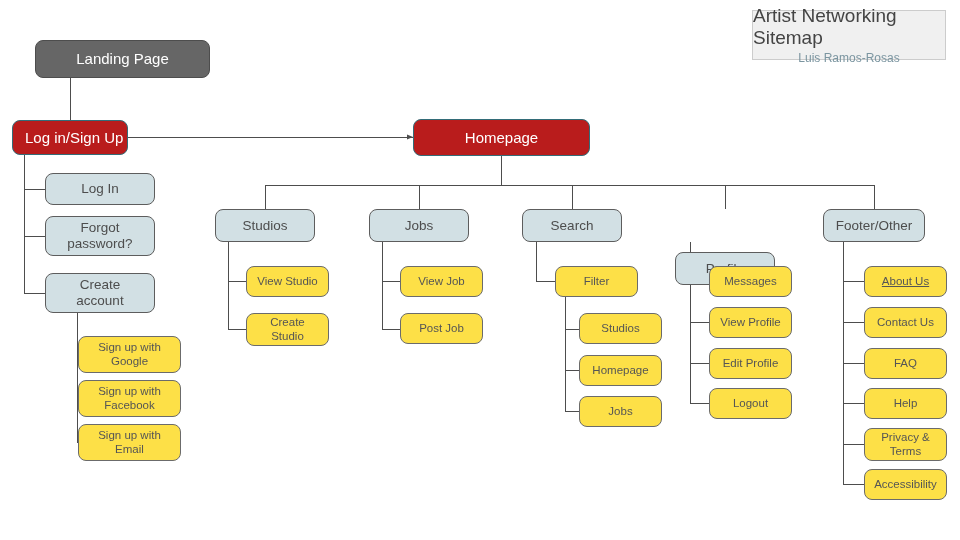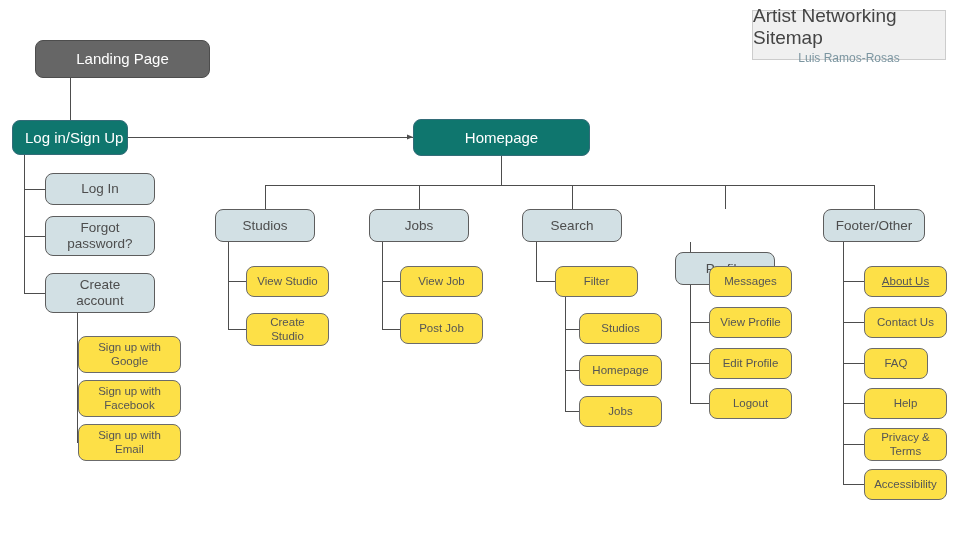--- a/index.html
+++ b/index.html
@@ -39,21 +39,21 @@
   }
   
   .lvl-root {
     background: #666666;
     border-color: #4d4d4d;
     color: #ffffff;
     font-size: 15px;
   }
   
   .lvl-teal {
-    background: #0f766e;
+    background: #b91c1c;
     border-color: #2f6personally;
     border-color: #336c78;
     color: #ffffff;
     font-size: 15px;
   }
   .lvl-teal.align-left {
     justify-content: flex-start;
     padding-left: 12px;
     text-align: left;
   }
@@ -167,21 +167,21 @@
       <div class="node lvl-white" style="left: 555px; top: 266px; width: 83px; height: 31px;">Filter</div>
       <div class="node lvl-white" style="left: 579px; top: 313px; width: 83px; height: 31px;">Studios</div>
       <div class="node lvl-white" style="left: 579px; top: 355px; width: 83px; height: 31px;">Homepage</div>
       <div class="node lvl-white" style="left: 579px; top: 396px; width: 83px; height: 31px;">Jobs</div>
       <div class="node lvl-white" style="left: 709px; top: 266px; width: 83px; height: 31px;">Messages</div>
       <div class="node lvl-white" style="left: 709px; top: 307px; width: 83px; height: 31px;">View Profile</div>
       <div class="node lvl-white" style="left: 709px; top: 348px; width: 83px; height: 31px;">Edit Profile</div>
       <div class="node lvl-white" style="left: 709px; top: 388px; width: 83px; height: 31px;">Logout</div>
       <div class="node lvl-white" style="left: 864px; top: 266px; width: 83px; height: 31px; text-decoration: underline;">About Us</div>
       <div class="node lvl-white" style="left: 864px; top: 307px; width: 83px; height: 31px;">Contact Us</div>
-      <div class="node lvl-white" style="left: 864px; top: 348px; width: 64px; height: 31px;">FAQ</div>
+      <div class="node lvl-white" style="left: 864px; top: 348px; width: 83px; height: 31px;">FAQ</div>
       <div class="node lvl-white" style="left: 864px; top: 388px; width: 83px; height: 31px;">Help</div>
       <div class="node lvl-white" style="left: 864px; top: 428px; width: 83px; height: 33px;">Privacy &amp;
 Terms</div>
       <div class="node lvl-white" style="left: 864px; top: 469px; width: 83px; height: 31px;">Accessibility</div>
     </div>
 
   <div id="title-card" style="left: 752px; top: 10px; width: 194px; height: 50px; background: rgb(240, 240, 240); border-color: rgb(204, 204, 204);">
     <div class="t-main" style="color: rgb(68, 68, 68);">Artist Networking Sitemap</div>
     <div class="t-sub" style="color: rgb(123, 149, 160);">Luis Ramos-Rosas</div>
   </div>

